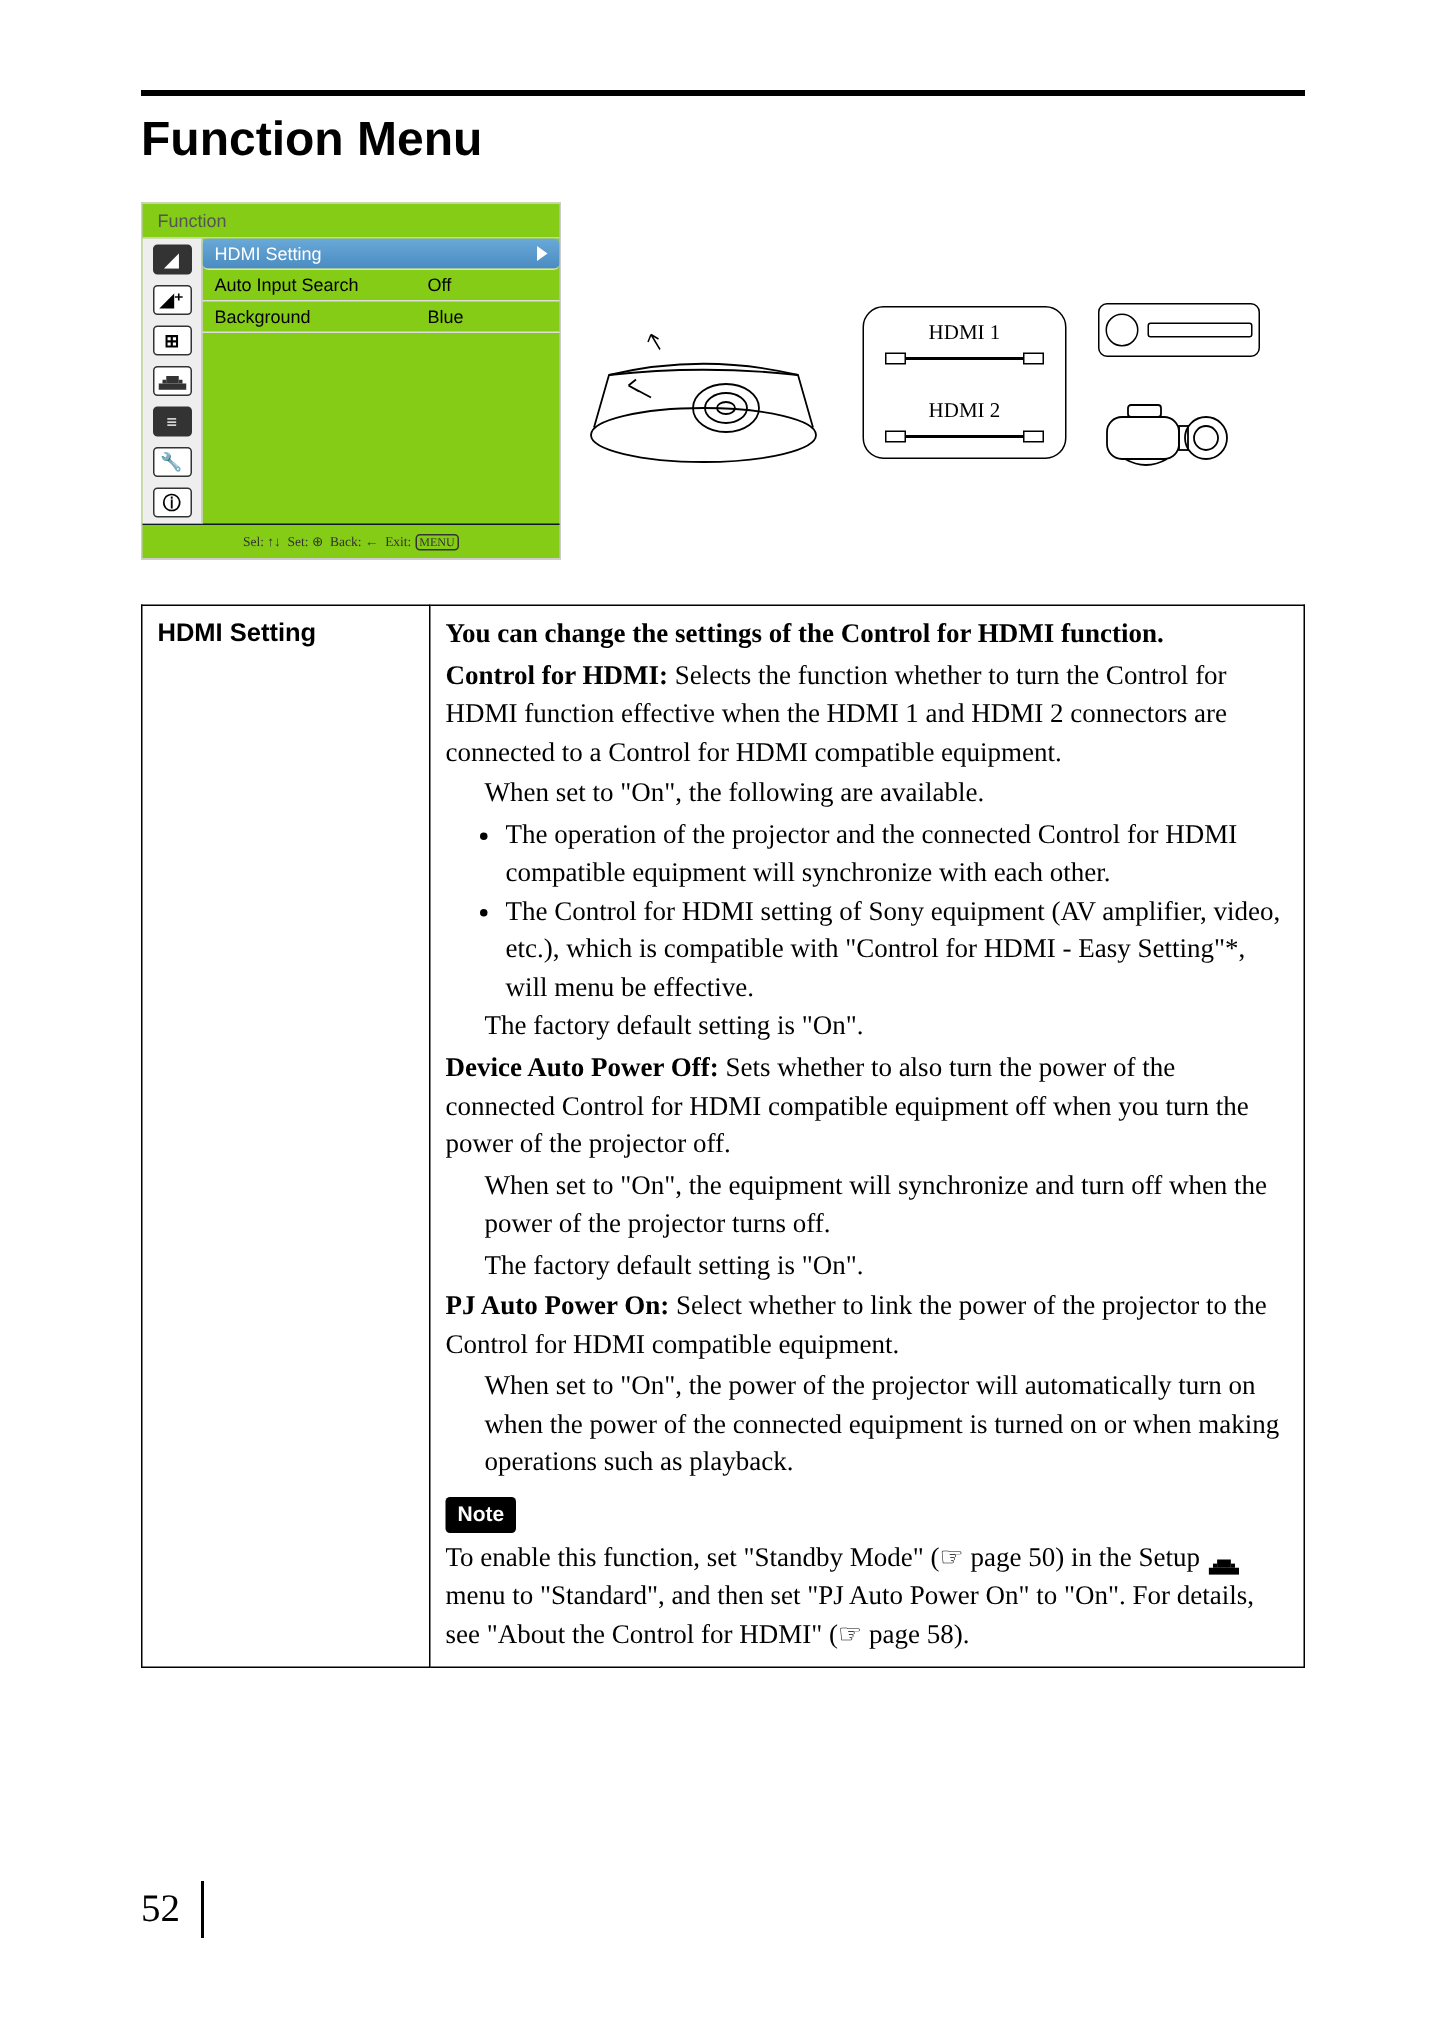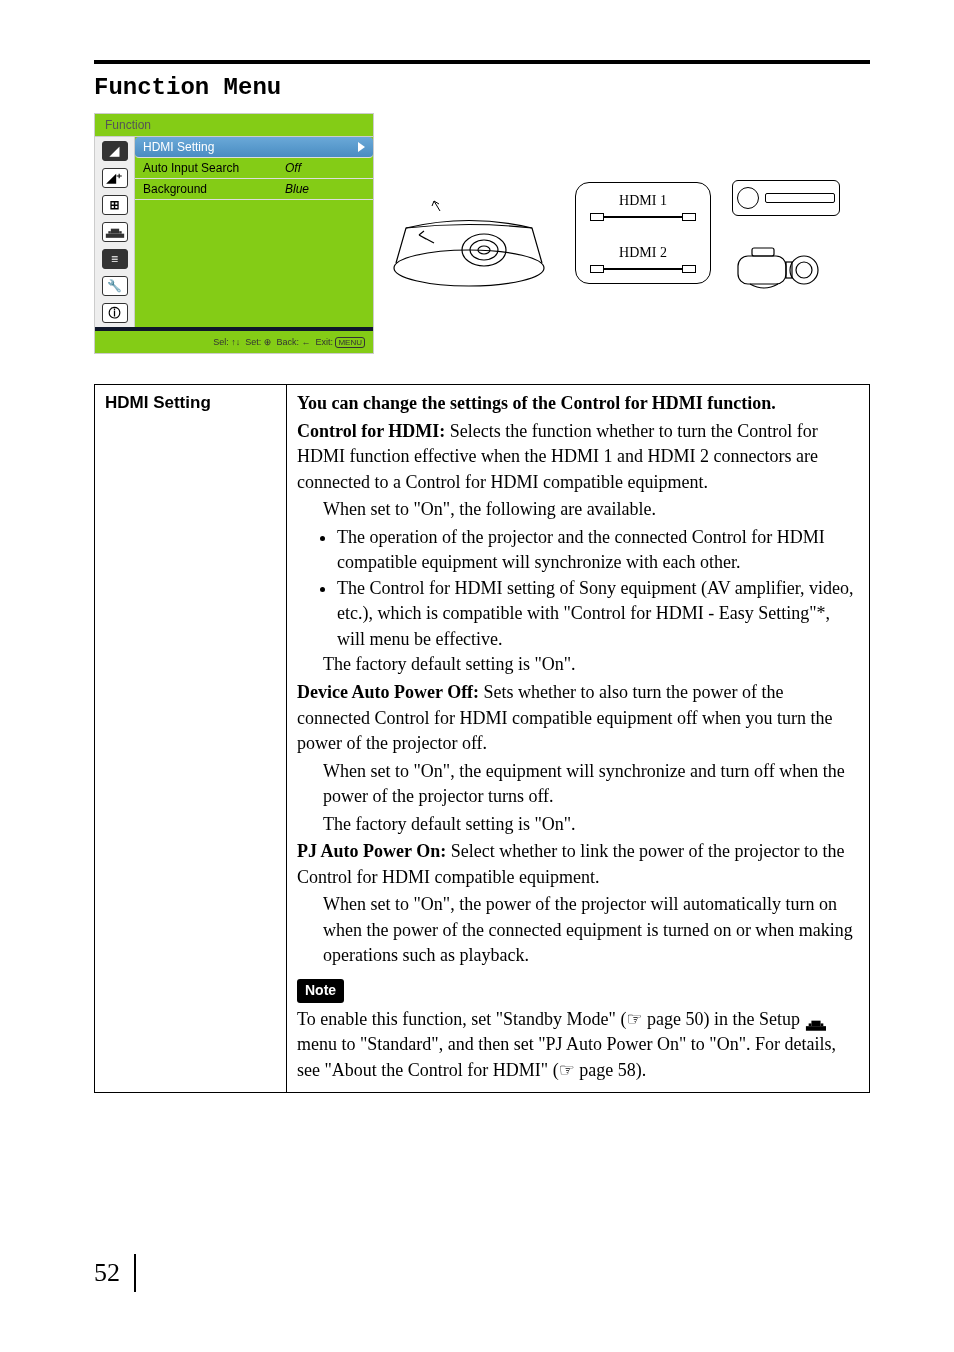--- a/index.html
+++ b/index.html
@@ -12,24 +12,24 @@
       color: #000;
     }
     .content {
       padding: 60px 84px 0 94px;
     }
     .title-rule {
       border-top: 4px solid #000;
       margin-bottom: 10px;
     }
     h1 {
-      font-size: 24px;
+      font-size: 32px;
       font-weight: bold;
-      font-family: Liberation Mono, monospace;
-      margin-bottom: 12px;
+      font-family: Liberation Sans, sans-serif;
+      margin-bottom: 24px;
     }
     .intro {
       font-size: 19px;
       line-height: 1.45;
       margin-bottom: 24px;
     }
     .illustration-row {
       display: flex;
       align-items: flex-start;
       margin-bottom: 30px;
@@ -78,34 +78,35 @@
       display: flex;
       padding: 3px 8px;
       border-bottom: 1px solid #ddd;
     }
     .menu-row.selected {
       background: linear-gradient(#6aa9d8, #4a8cc2);
       color: #fff;
       border-radius: 4px;
     }
     .mr-label { flex: 1; }
-    .mr-val { width: 80px; font-style: italic; }
+    .mr-val { width: 80px; }
     .sel-arrow {
       width: 0; height: 0;
       border-top: 5px solid transparent;
       border-bottom: 5px solid transparent;
       border-left: 7px solid #fff;
       align-self: center;
     }
     .menu-footer {
-      text-align: right;
+      text-align: center;
       padding: 6px 8px;
       font-size: 9px;
-      border-top: 4px solid #0f172a;
+      border-top: 1px solid #0f172a;
       color: #333;
+      font-family: Liberation Serif, serif;
     }
     .projector-area {
       flex: 1;
       padding-top: 60px;
       display: flex;
       align-items: center;
       gap: 21px;
     }
     .projector-svg { width: 170px; flex:none; }
     .hdmi-col {

